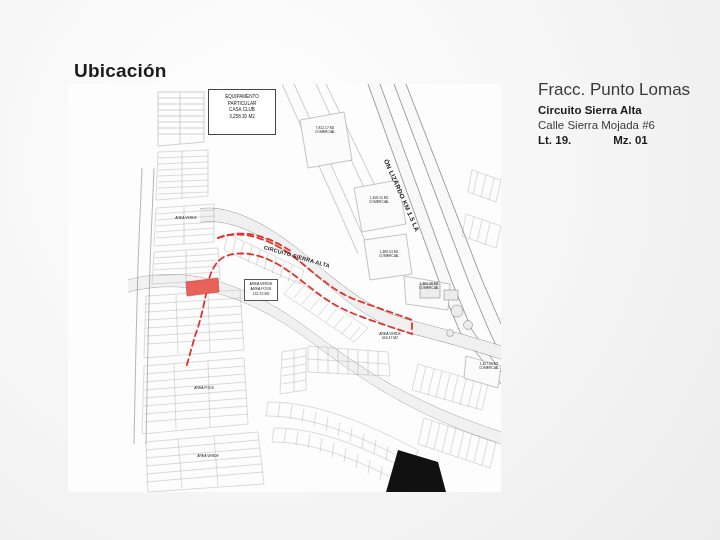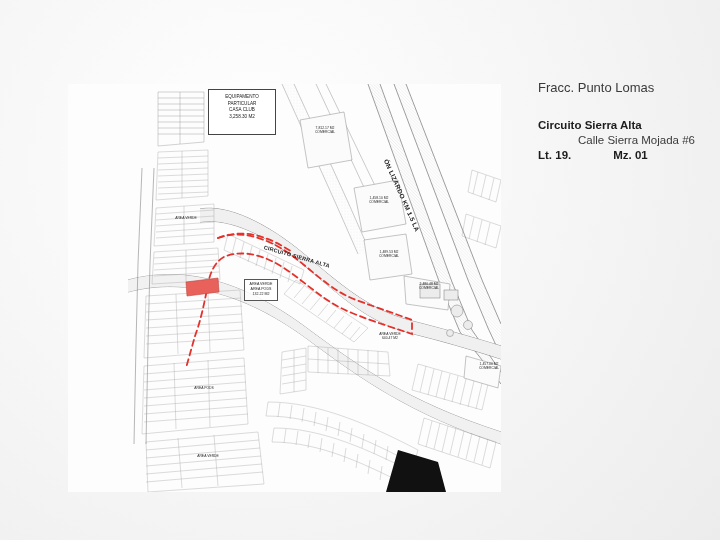--- a/index.html
+++ b/index.html
@@ -47,35 +47,34 @@
   }
   
   .info {
     position: absolute;
     left: 538px;
     top: 80px;
     width: 170px;
     color: #2b2b2b;
   }
   .info .frac {
-    font-size: 13px;
+    font-size: 17px;
     color: #3a3a3a;
-    margin-bottom: 24px;
+    margin-bottom: 4px;
   }
   .info .circuito {
     font-size: 11.5px;
     font-weight: bold;
     color: #1c1c1c;
     margin-bottom: 3px;
   }
   .info .calle {
     font-size: 11.5px;
     color: #3a3a3a;
     margin-bottom: 3px;
-    margin-left: 40px;
   }
   .info .lot-row {
     font-size: 11.5px;
     font-weight: bold;
     color: #1c1c1c;
     margin-bottom: 3px;
     display: flex;
     gap: 42px;
   }
   .info .city {
@@ -131,20 +130,21 @@
     padding-top: 2px;
     box-sizing: border-box;
     white-space: pre-line;
   }
 </style>
 </head>
 <body>
 
 <div class="slide">
 
+  <div class="title">Ubicación</div>
 
   <div class="map-frame">
     <svg class="map-canvas" viewBox="0 0 433 408">
       <defs>
         <pattern id="hatch" width="3" height="3" patternTransform="rotate(45)" patternUnits="userSpaceOnUse">
           <line x1="0" y1="0" x2="0" y2="3" stroke="#b9b9b9" stroke-width="0.5"></line>
         </pattern>
         <pattern id="hatch2" width="2.2" height="2.2" patternTransform="rotate(-45)" patternUnits="userSpaceOnUse">
           <line x1="0" y1="0" x2="0" y2="2.2" stroke="#c4c4c4" stroke-width="0.45"></line>
         </pattern>

